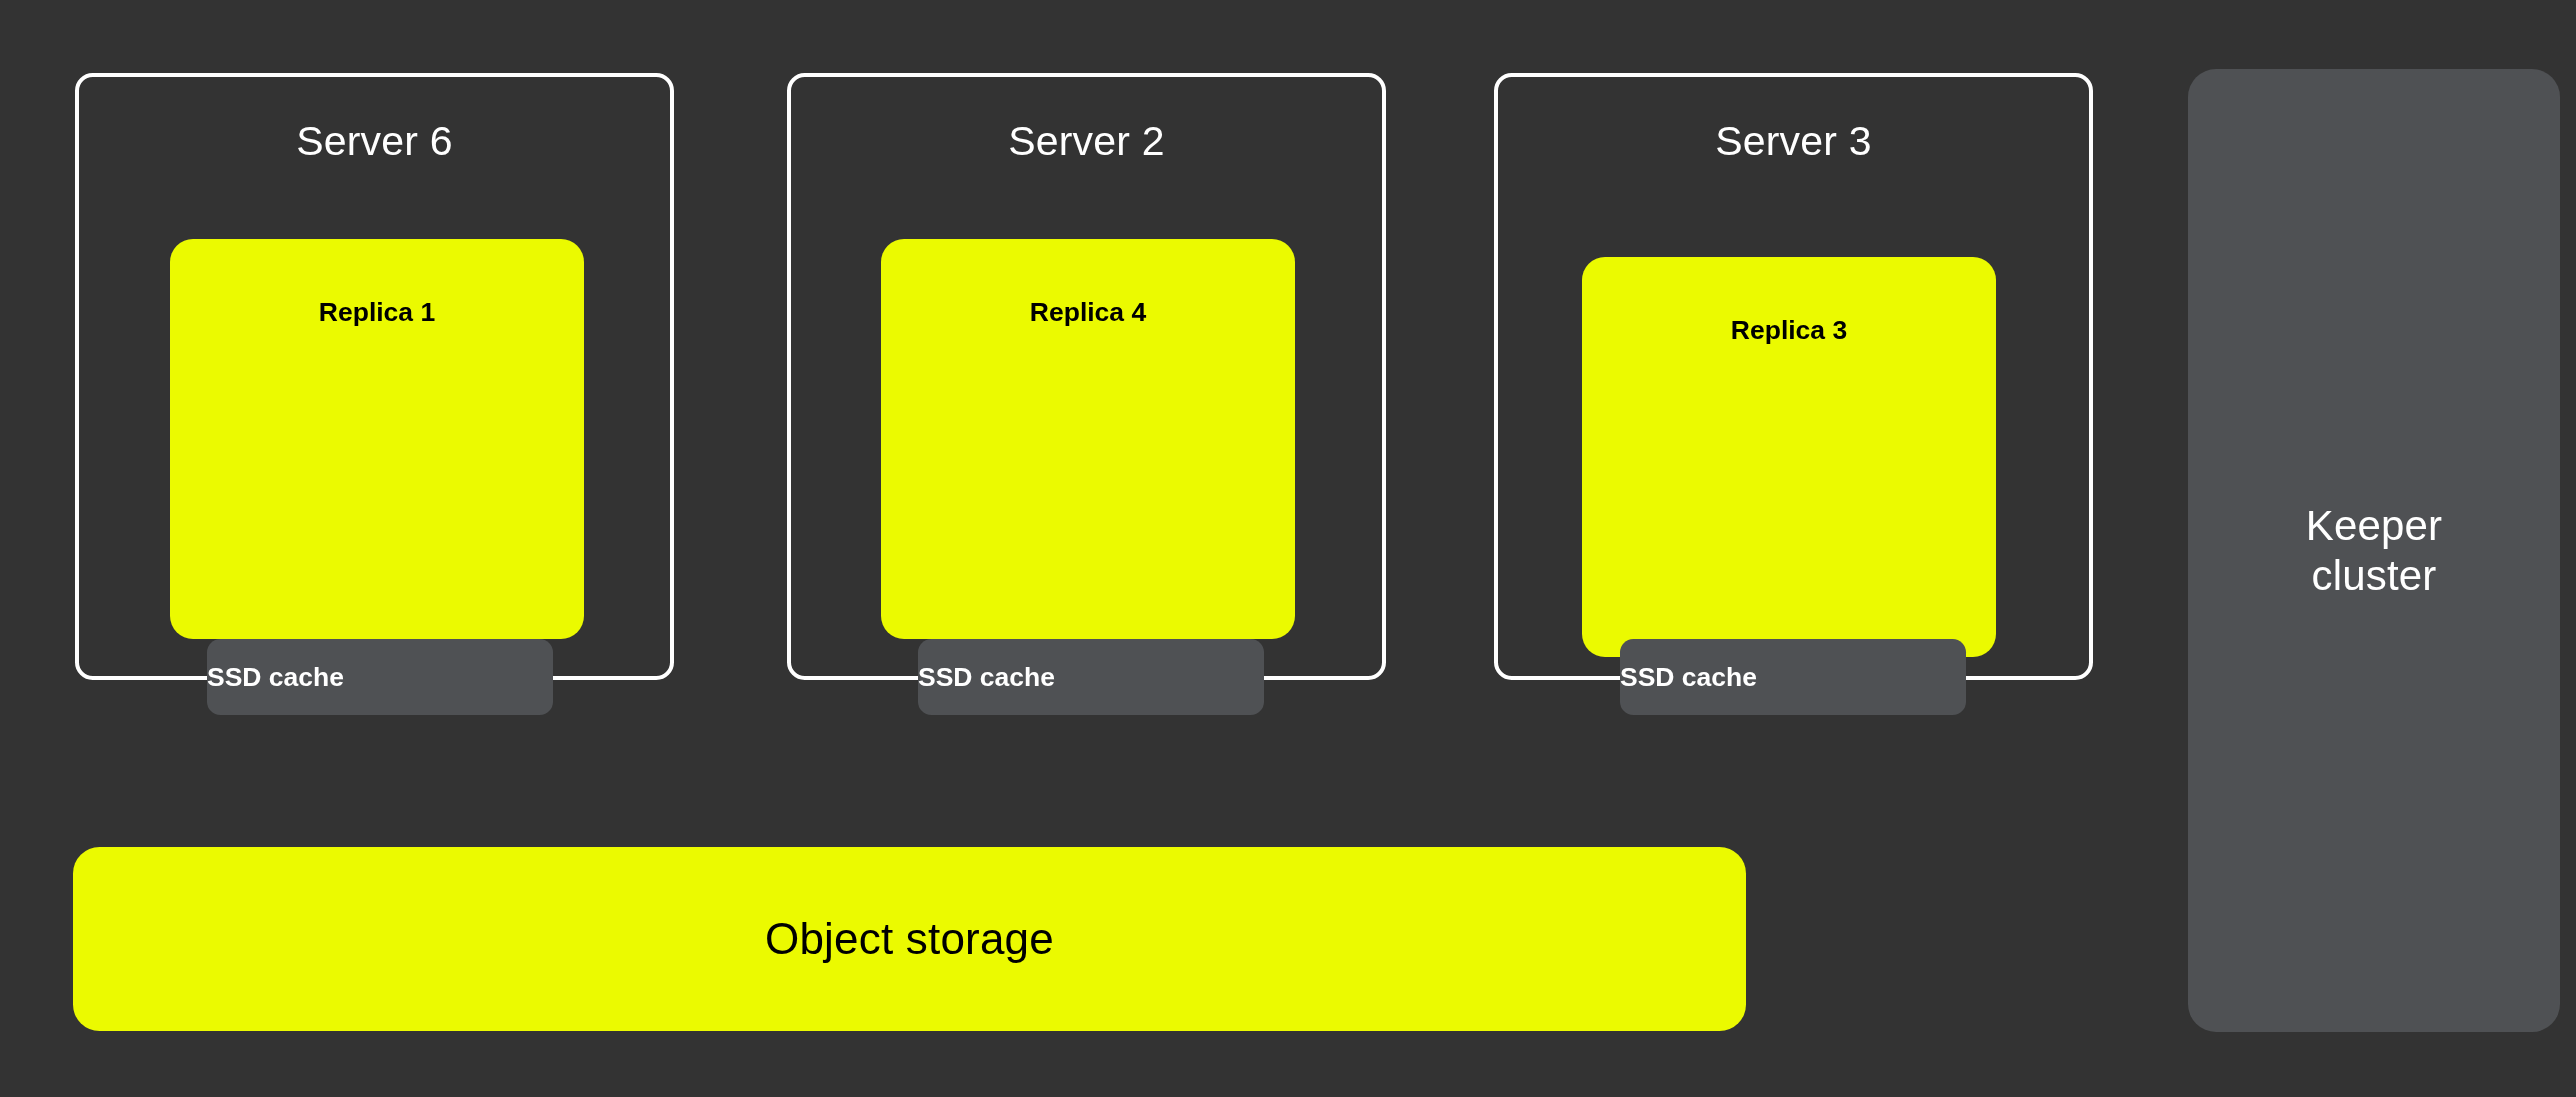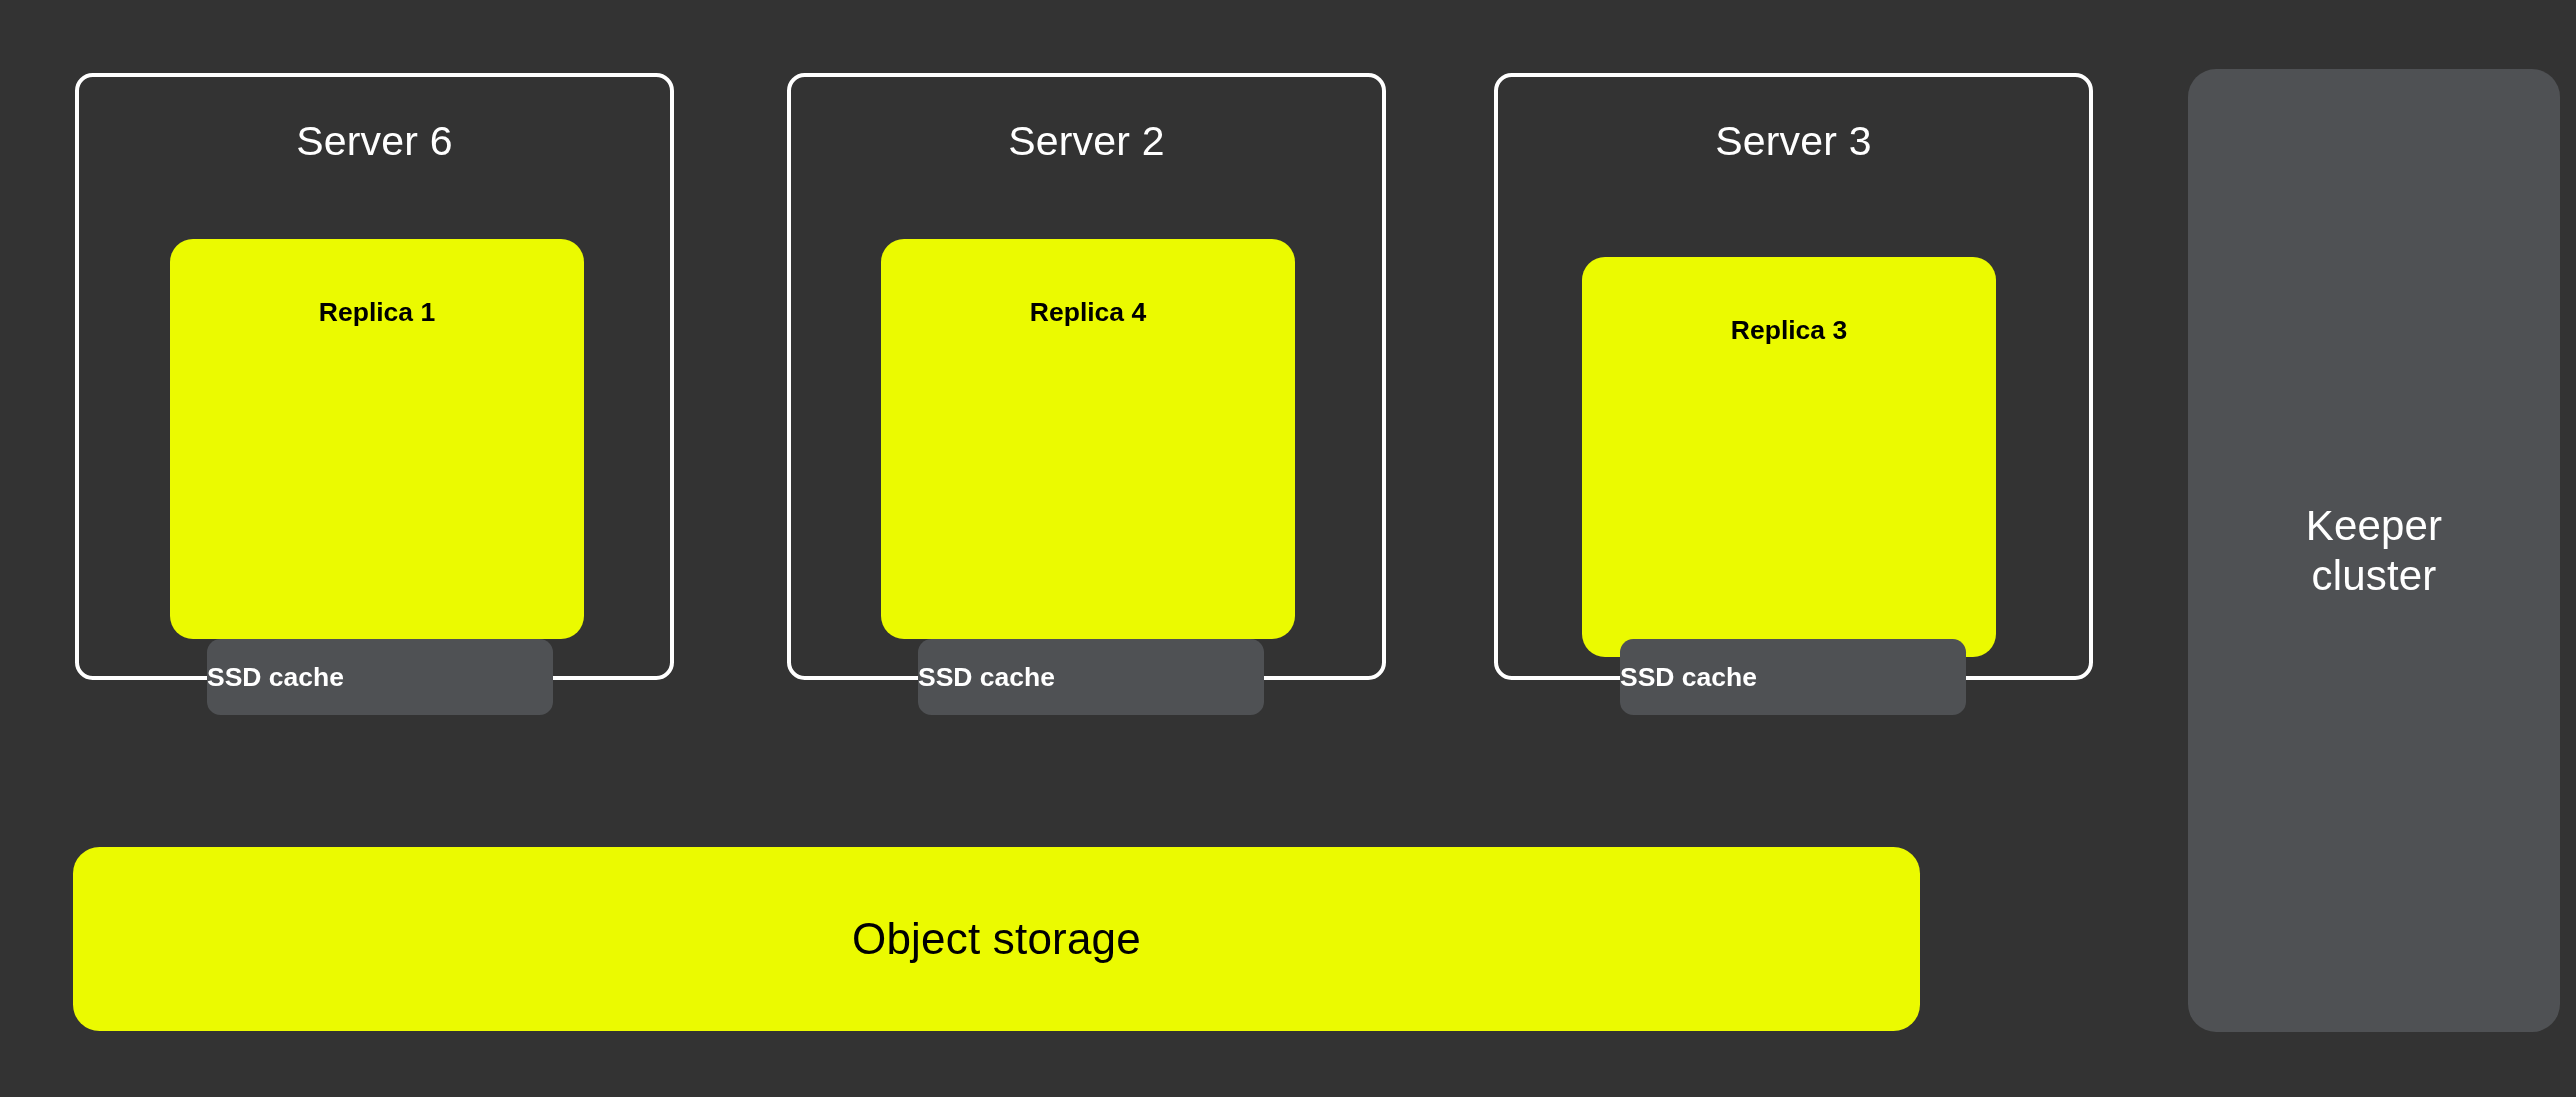--- a/index.html
+++ b/index.html
@@ -79,21 +79,21 @@
     font-size: 26.5px;
     font-weight: 700;
     line-height: 1;
   }
 
   
   #object-storage {
     position: absolute;
     left: 73px;
     top: 847px;
-    width: 1847px;
+    width: 1673px;
     height: 184px;
     background: #EBFA00;
     border-radius: 26.5px;
     display: flex;
     align-items: center;
     justify-content: center;
     box-sizing: border-box;
   }
   #object-storage .os-label {
     color: #000000;

